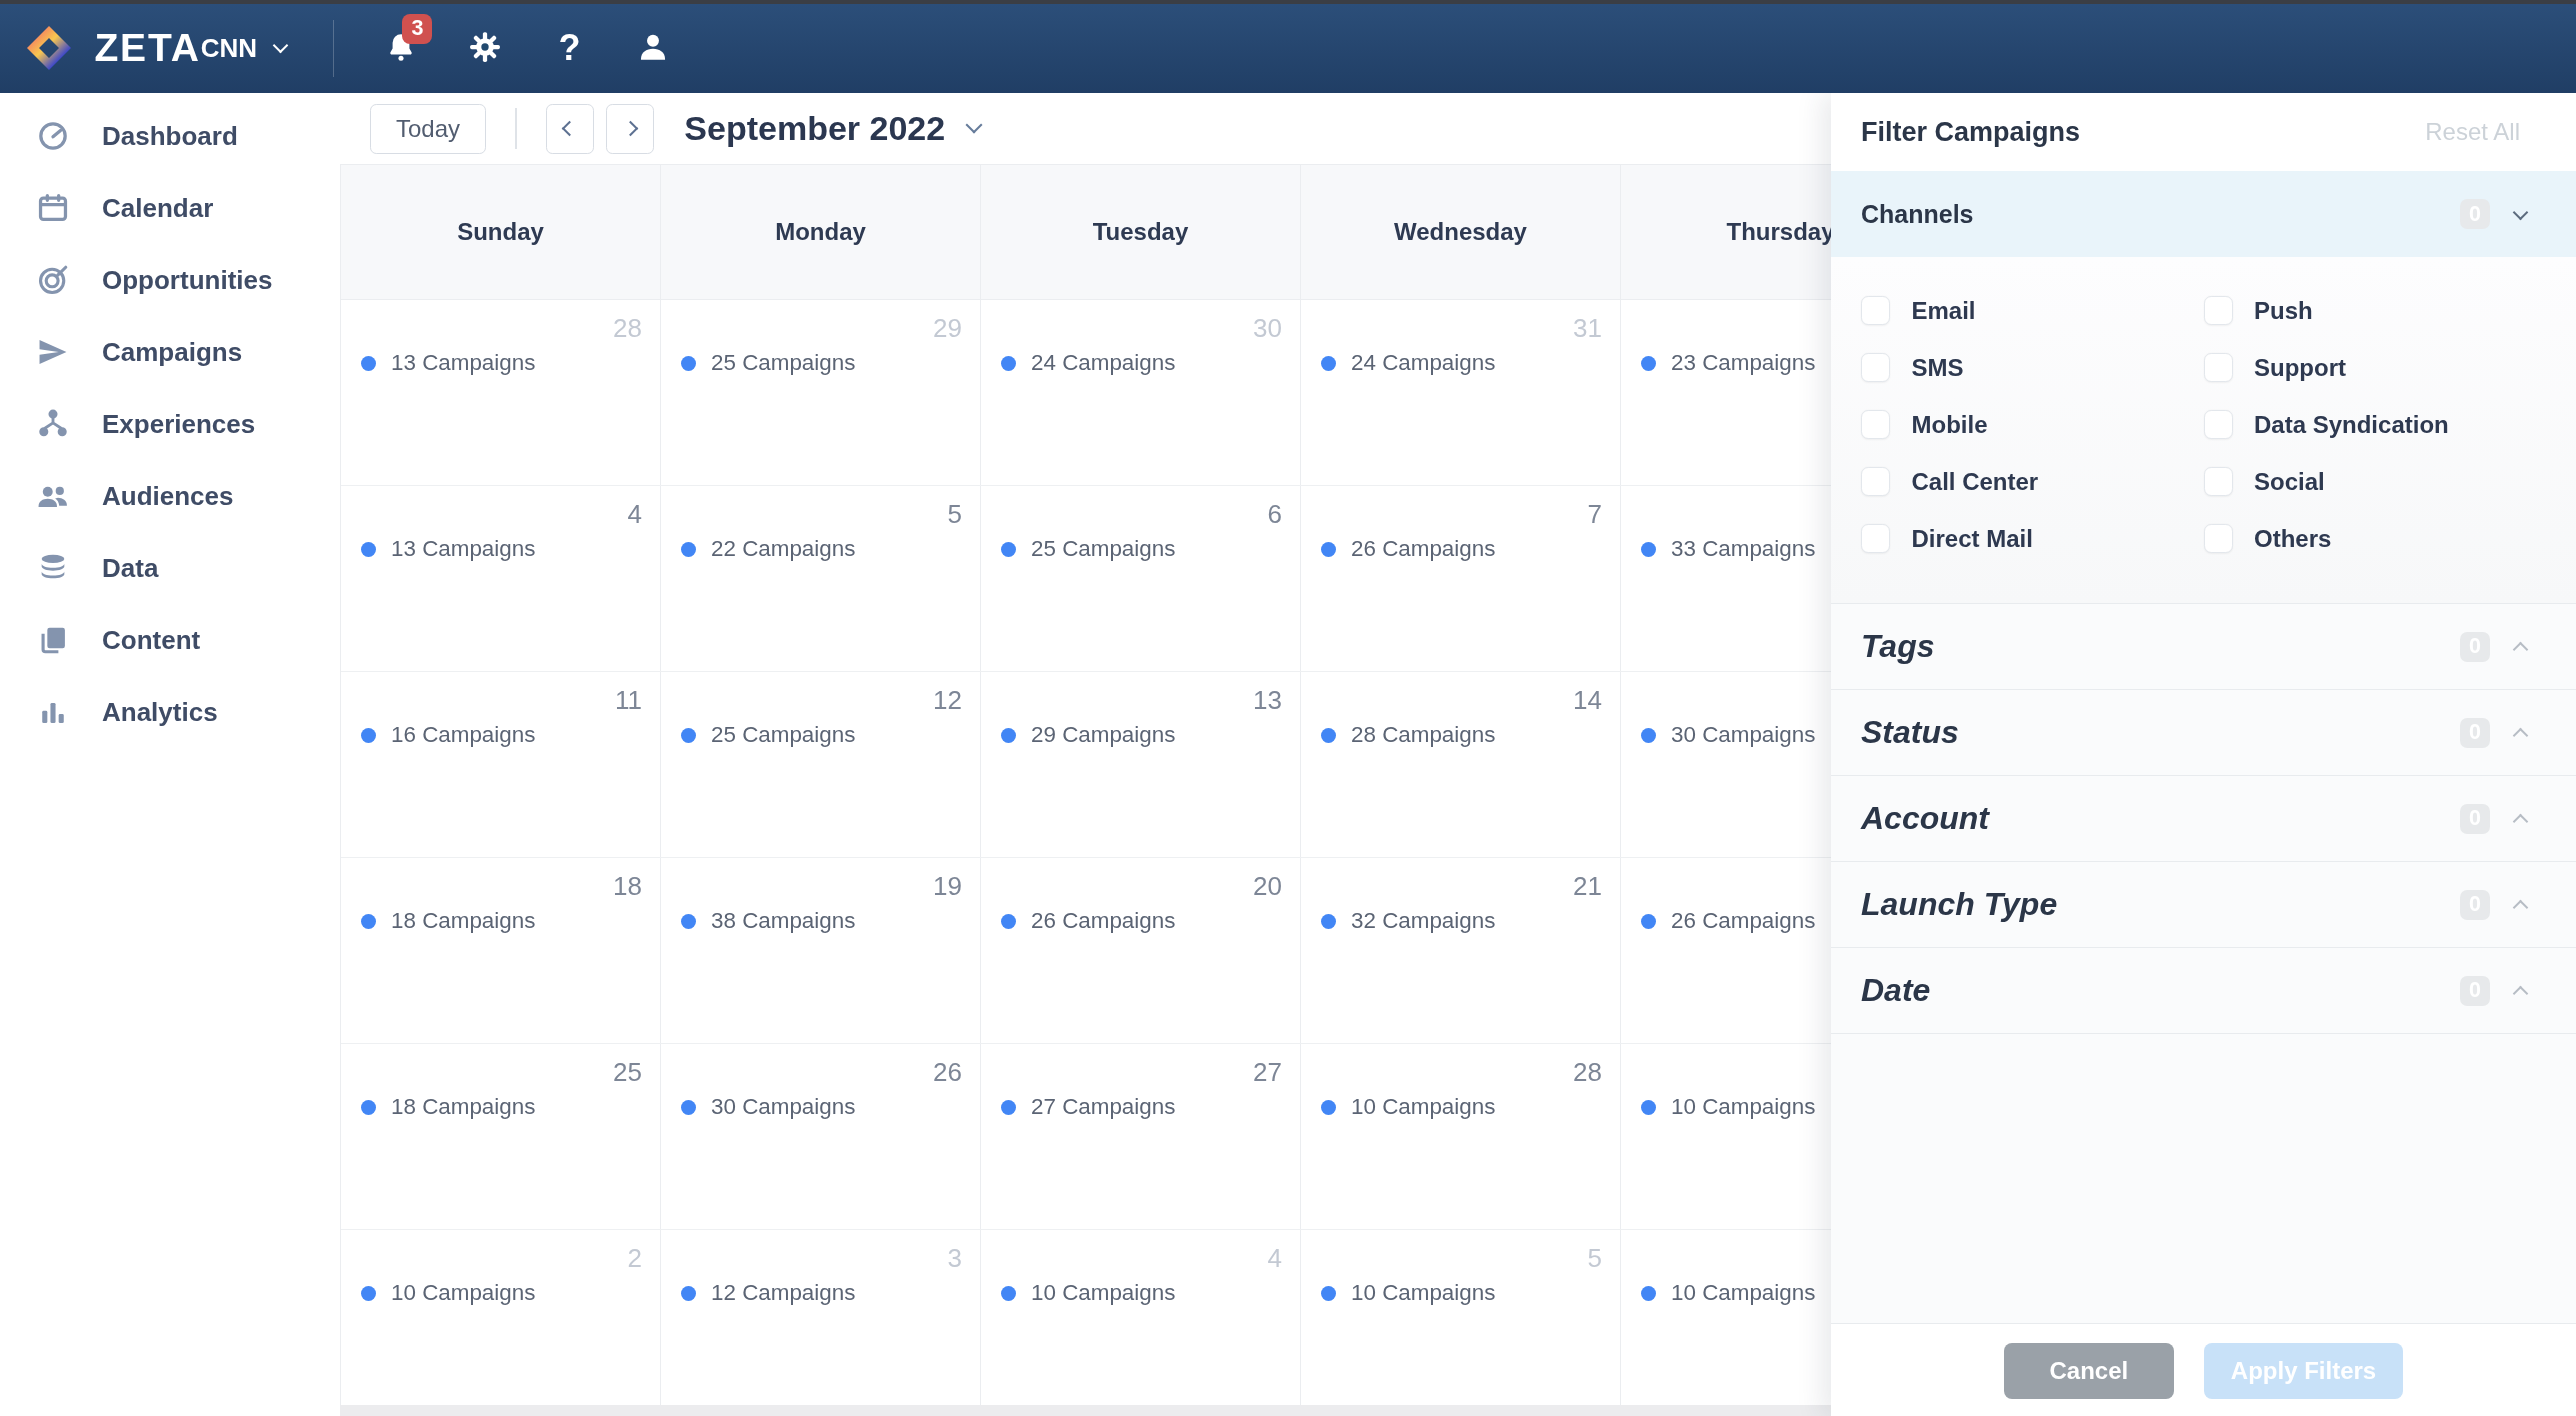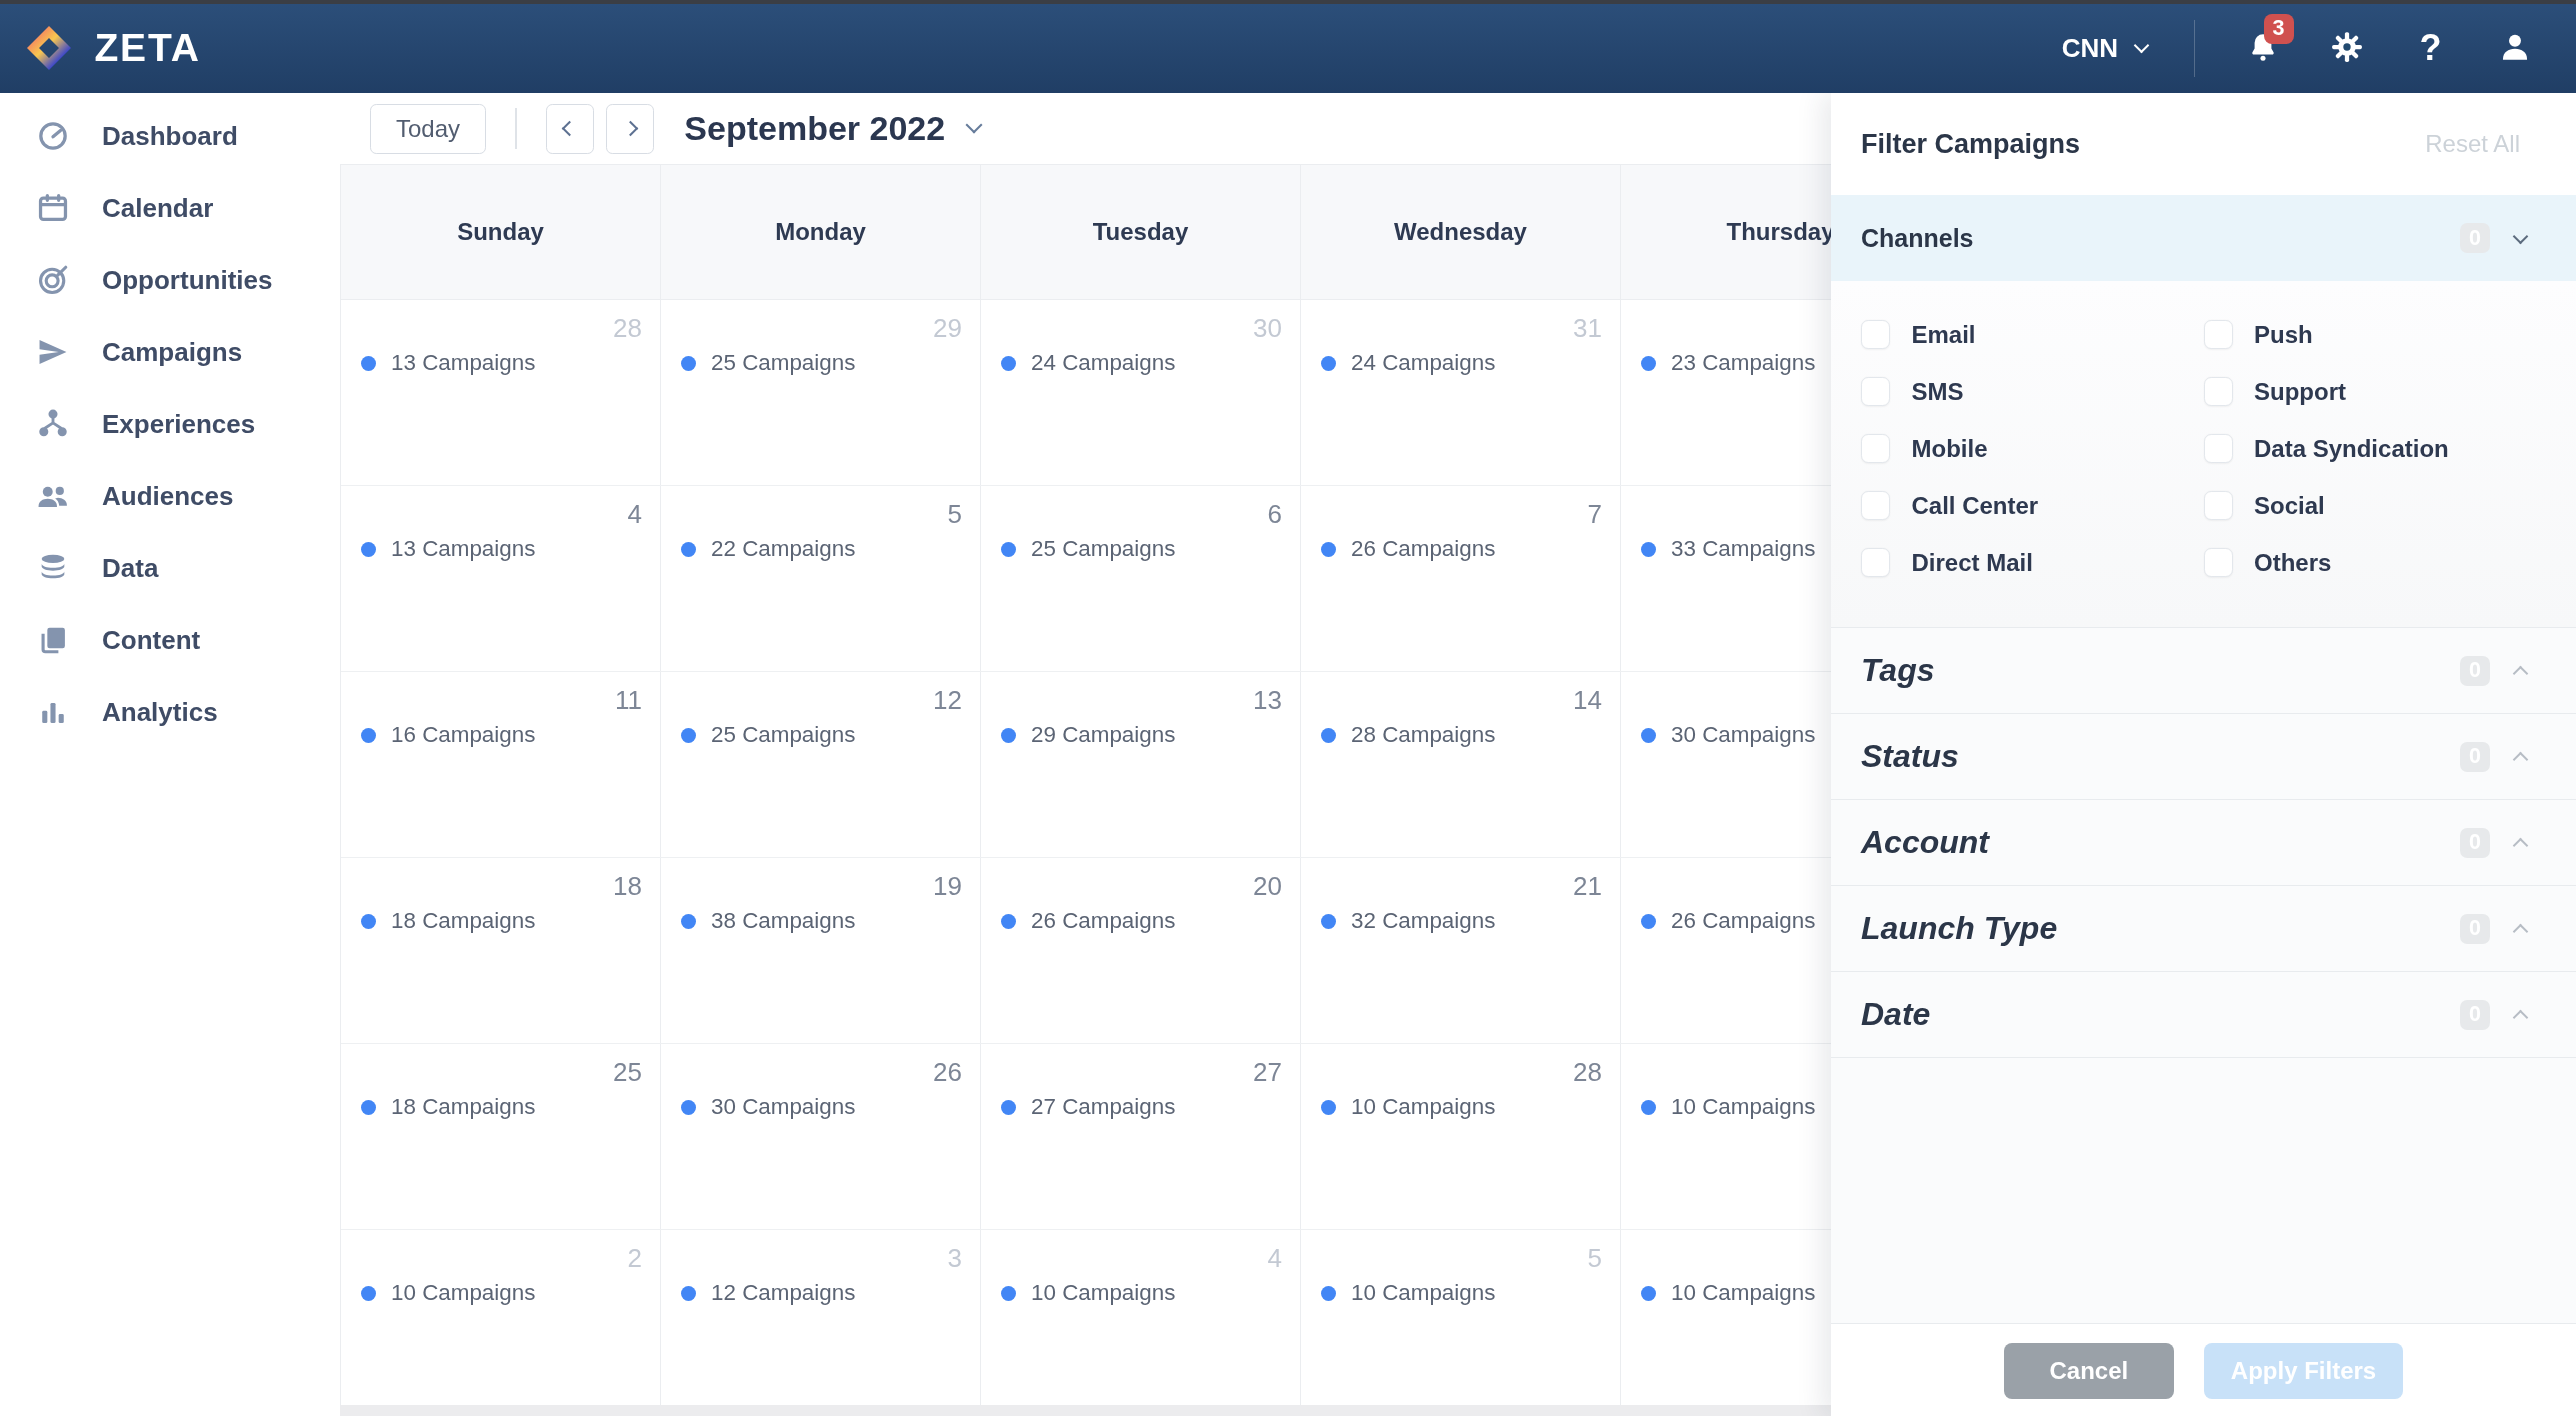--- a/index.html
+++ b/index.html
@@ -13,21 +13,21 @@
   .chev.left{transform:rotate(135deg);}
   .chev.right{transform:rotate(-45deg);}
   .chev.up{transform:rotate(-135deg);}
 
   
   .window-strip{position:absolute;top:0;left:0;right:0;height:3.6px;background:#3b3e44;z-index:20;}
 
   
   .navbar{position:absolute;top:0;left:0;right:0;height:93px;box-sizing:border-box;
     background:linear-gradient(180deg,var(--nav-top,#2c4f7a) 0%,var(--nav-bottom,#203e65) 100%);
-    display:flex;align-items:center;justify-content:space-between;padding:3.6px 41px 0 25px;z-index:10;}
+    display:flex;align-items:center;padding:3.6px 41px 0 25px;z-index:10;}
   .brand{display:flex;align-items:center;gap:21.5px;}
   .brand-logo svg{width:48px;height:48px;display:block;}
   .brand-name{color:#fff;font-size:39px;font-weight:700;letter-spacing:1.8px;}
   .nav-right{display:flex;align-items:center;gap:43px;}
   .account{display:flex;align-items:center;gap:18px;color:#fff;font-weight:700;font-size:26px;}
   .account .chev{color:#fff;width:9px;height:9px;margin-top:-5.4px;}
   .nav-divider{width:1.8px;height:57px;background:rgba(255,255,255,.22);margin:0 3.6px;}
   .nav-icon{position:relative;width:41px;height:41px;display:flex;align-items:center;justify-content:center;color:#fff;}
   .nav-icon svg{width:36px;height:36px;fill:#fff;}
   .help-glyph{font-size:36px;font-weight:700;color:#fff;line-height:1;}
@@ -63,21 +63,21 @@
   .cell-date{position:absolute;top:12.5px;right:18px;font-size:26px;color:#7d8696;}
   .cell-date.muted{color:#c3c9d3;}
   .campaign{position:absolute;top:50px;left:20px;display:flex;align-items:center;gap:15px;cursor:pointer;}
   .dot{width:15px;height:15px;border-radius:50%;background:var(--accent,#4286f5);flex:0 0 auto;}
   .campaign-label{font-size:22.4px;color:#5b6474;white-space:nowrap;}
   .hscroll{position:absolute;left:0;right:0;bottom:0;height:12.5px;background:#ececee;}
 
   
   .filter-panel{position:absolute;top:93px;left:1831px;right:0;bottom:0;background:#fafbfc;
     box-shadow:-9px 0 25px rgba(35,48,68,.10);z-index:8;display:flex;flex-direction:column;}
-  .fp-header{height:102px;flex:0 0 auto;background:#fff;display:flex;align-items:center;justify-content:space-between;padding:0 56px 0 30px;}
+  .fp-header{height:78px;flex:0 0 auto;background:#fff;display:flex;align-items:center;justify-content:space-between;padding:0 56px 0 30px;}
   .fp-title{font-size:27px;font-weight:700;color:#2b3648;}
   .fp-reset{font-size:24px;color:#ccd2d8;cursor:pointer;}
   .fp-chan-head{height:86px;flex:0 0 auto;background:var(--chan-bg,#e9f4fa);display:flex;align-items:center;padding:0 50px 0 30px;cursor:pointer;}
   .fp-chan-head .sec-label{font-size:25px;font-weight:700;color:#2b3648;flex:1;}
   .count-badge{width:30px;height:30px;border-radius:7.2px;background:#e7e9eb;color:#fff;font-size:21.5px;font-weight:700;
     display:flex;align-items:center;justify-content:center;margin-right:25px;flex:0 0 auto;}
   .fp-chan-head .chev{color:#5c6b7e;width:9px;height:9px;margin-top:-3.6px;}
   .fp-chan-body{height:346px;flex:0 0 auto;box-sizing:border-box;padding:25px 30px 0;
     display:grid;grid-template-columns:1fr 1fr;grid-auto-rows:57px;align-items:center;
     background:linear-gradient(180deg,#fdfdfe,#f7f8f9);}

